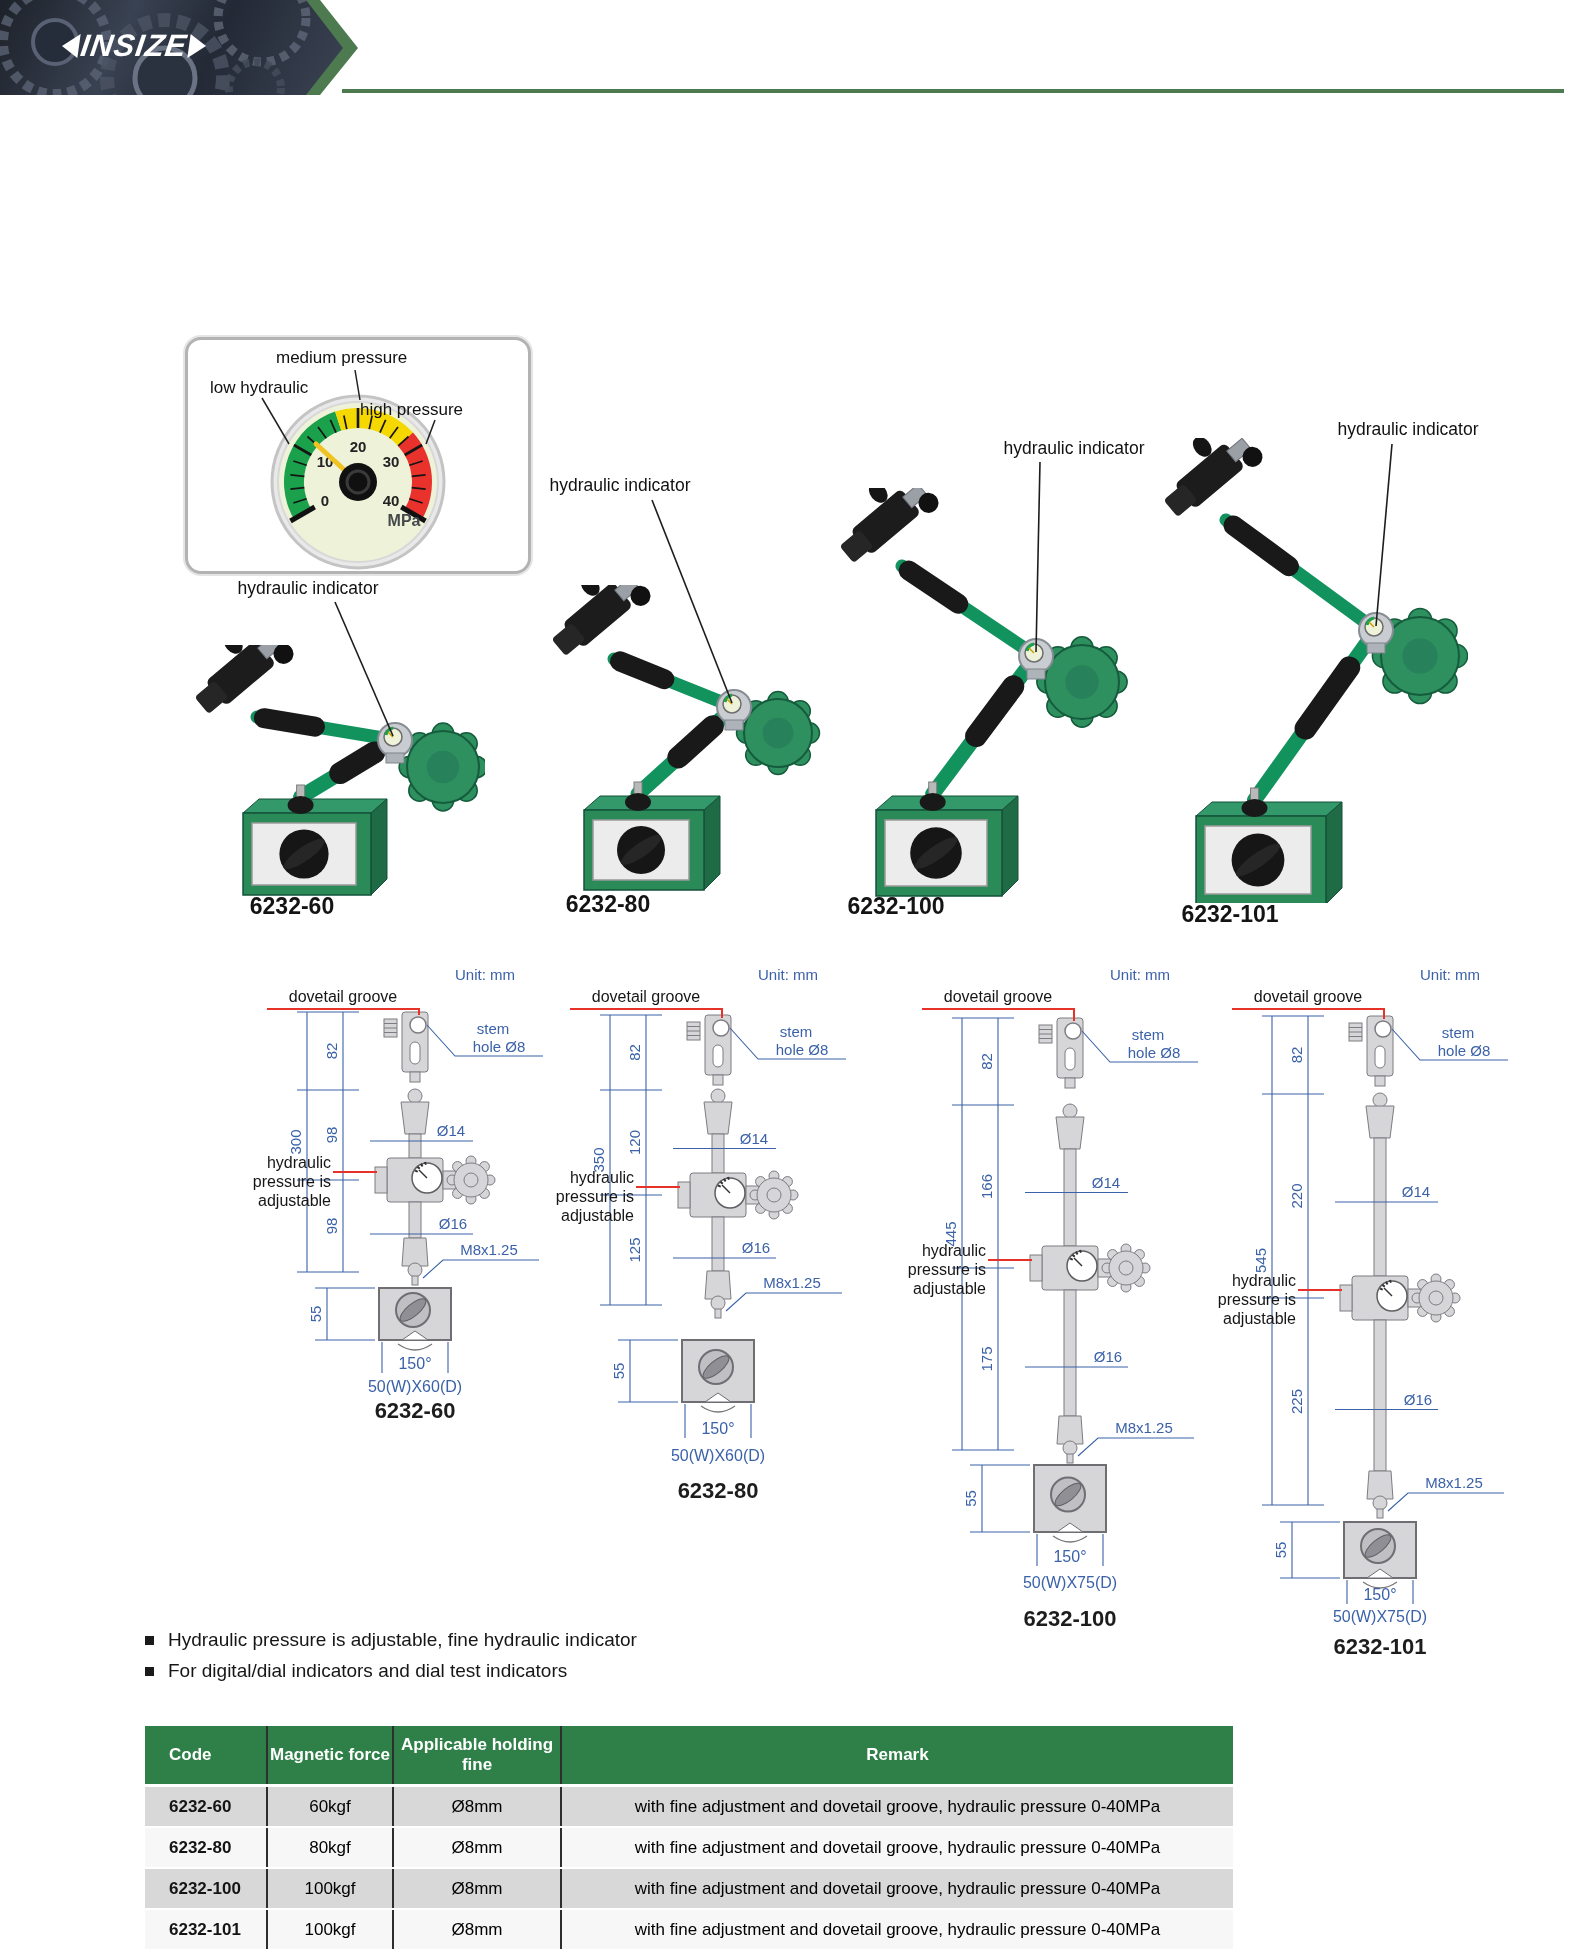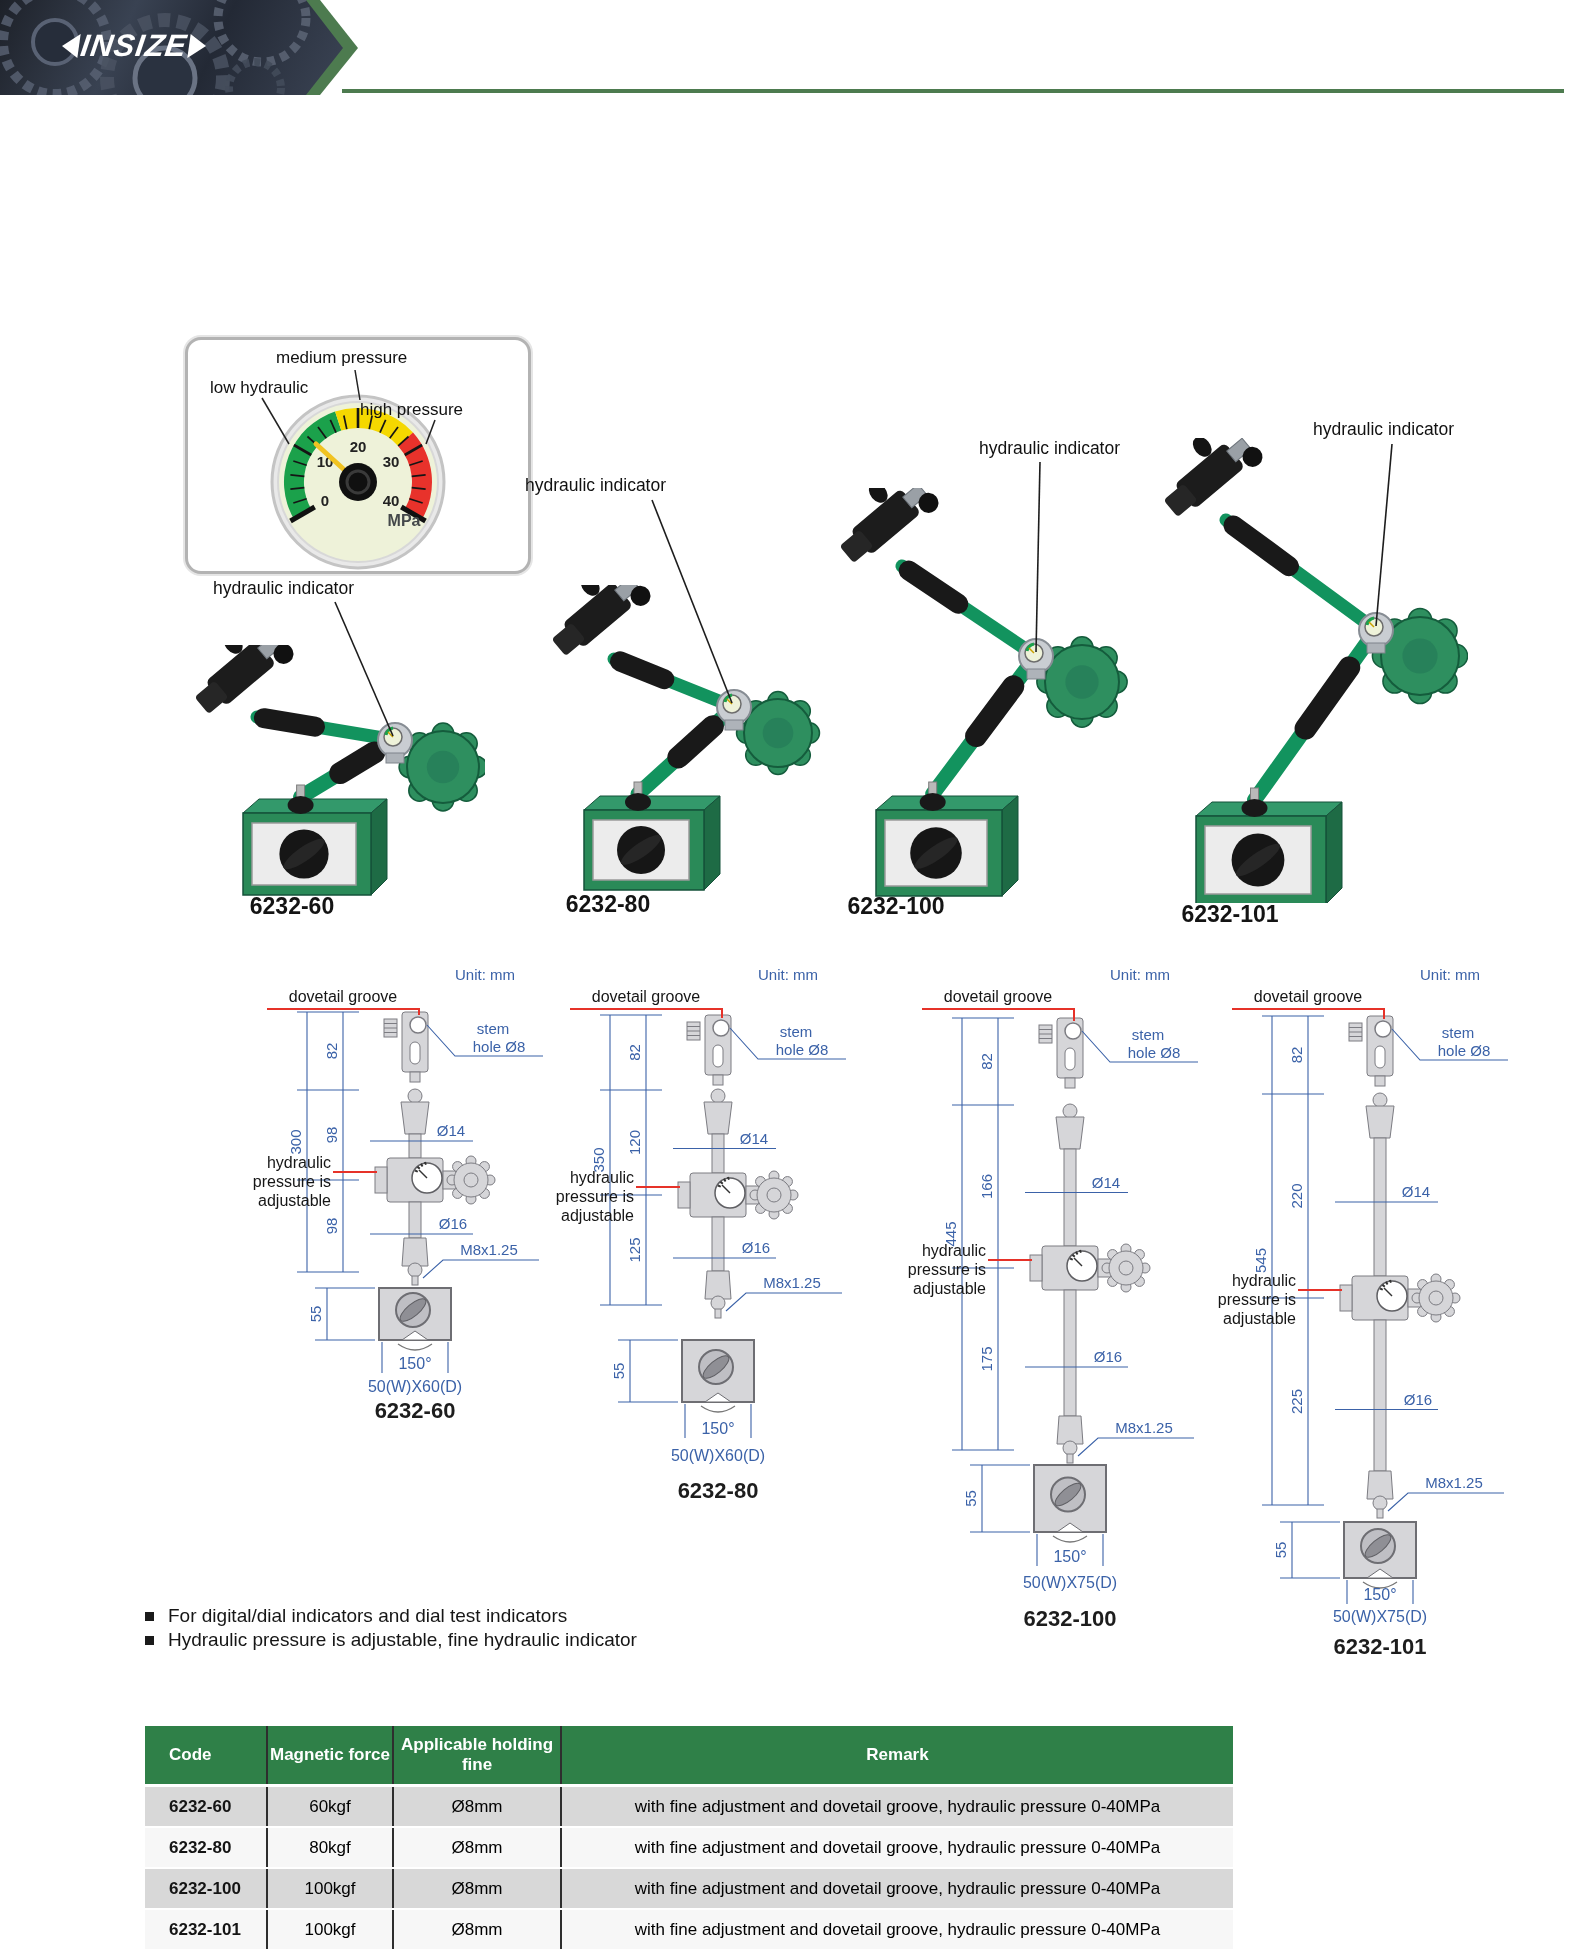--- a/index.html
+++ b/index.html
@@ -19,21 +19,21 @@
   #logo .logo-text{color:#fff;font-weight:bold;font-style:italic;font-size:31px;letter-spacing:1px;margin:0 2px;}
   #header-rule{position:absolute;left:342px;top:89px;width:1222px;height:4px;background:#4d7b4f;}
   
   #page-title{position:absolute;left:0px;top:180px;width:1460px;text-align:center;
       font-size:27px;font-weight:bold;letter-spacing:0px;color:#161616;}
   
   #gauge-panel{position:absolute;left:185px;top:337px;width:340px;height:231px;background:#fff;
       border:3px solid #b3b3b3;border-radius:16px;box-shadow:0 0 0 2px #e5e5e5;}
   .dial-label{position:absolute;font-size:17px;color:#111;white-space:nowrap;}
   
-  .ind-label{position:absolute;width:190px;text-align:left;font-size:17.5px;color:#111;white-space:nowrap;}
+  .ind-label{position:absolute;width:190px;text-align:center;font-size:17.5px;color:#111;white-space:nowrap;}
   .prod-code{position:absolute;width:190px;text-align:center;font-size:23px;font-weight:bold;color:#141414;}
   .note-row{position:absolute;left:145px;display:flex;align-items:center;gap:14px;}
   .note-sq{width:9px;height:9px;background:#1a1a1a;flex:0 0 auto;}
   .note-text{font-size:19px;color:#161616;white-space:nowrap;}
   
   #spec-table{position:absolute;left:145px;top:1726px;border-collapse:collapse;table-layout:fixed;}
   #spec-table th{background:#2f8048;color:#fff;font-size:17px;font-weight:bold;height:56px;
       border-bottom:3px solid #fff;line-height:1.2;}
   #spec-table th.col-code{text-align:left;padding-left:24px;margin-top:35px;}
   #spec-table td{font-size:17px;height:37px;border-bottom:2px solid #fff;text-align:center;color:#000000;}
@@ -575,21 +575,21 @@
           <text x="165" y="642" text-anchor="middle" font-size="16" fill="#3b62a8">150°</text>
           <text x="165" y="664" text-anchor="middle" font-size="16" fill="#3b62a8">50(W)X75(D)</text>
           <text x="165" y="696" text-anchor="middle" font-size="22" fill="#1d1d1d" font-weight="bold">6232-101</text>
         </svg></div>
     </div>
 
   <div class="note-row" style="top:1629px;">
     <span class="note-sq"></span>
     <span class="note-text">Hydraulic pressure is adjustable, fine hydraulic indicator</span>
   </div>
-  <div class="note-row" style="top:1605px;justify-content:space-between;">
+  <div class="note-row" style="top:1660px;justify-content:space-between;">
     <span class="note-sq"></span>
     <span class="note-text">For digital/dial indicators and dial test indicators</span>
   </div>
 
   <table id="spec-table">
     <colgroup>
         <col style="width:122px">
         <col style="width:126px">
         <col style="width:168px">
         <col style="width:672px">

